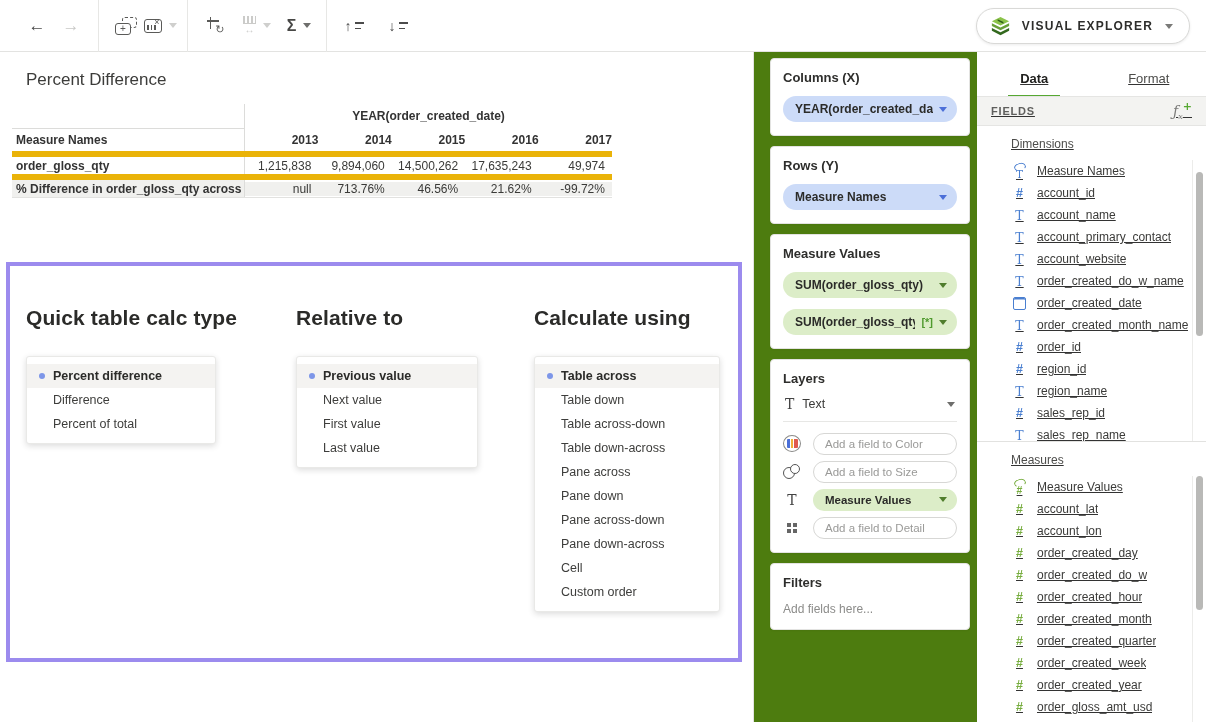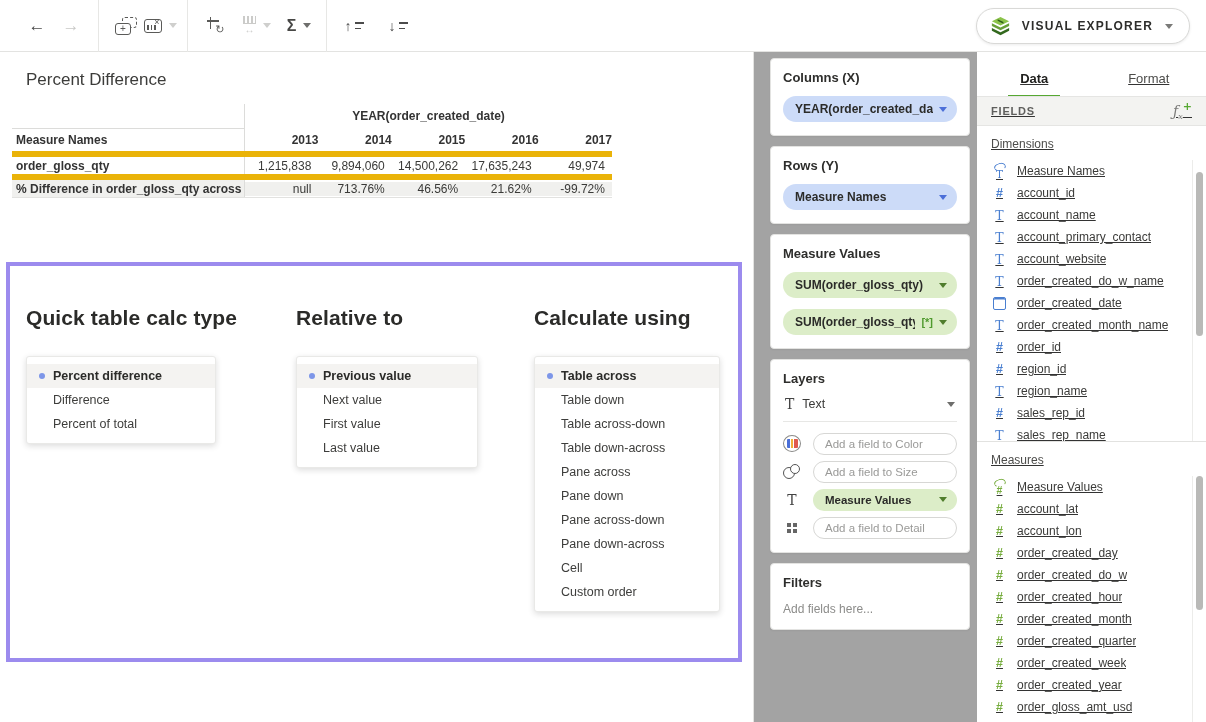--- a/index.html
+++ b/index.html
@@ -73,21 +73,21 @@
   .calc-card { margin-top:26px; background:#fff; border:1px solid #e9e9e7; border-radius:3px; box-shadow:0 2px 6px rgba(0,0,0,.14); padding:7px 0; }
   .c1 .calc-card { width:190px; } .c2 .calc-card { width:182px; } .c3 .calc-card { width:186px; }
   .calc-option { display:flex; align-items:center; height:24px; padding-left:12px; gap:8px; cursor:pointer; }
   .calc-option .dot { width:6px; height:6px; border-radius:50%; background:#7d96e8; visibility:hidden; flex:0 0 6px; }
   .calc-option .opt-label { font-size:12.5px; color:#3d3d3b; }
   .calc-option.selected { background:#f4f3f1; }
   .calc-option.selected .dot { visibility:visible; }
   .calc-option.selected .opt-label { font-weight:700; color:#2b2b29; }
 
   
-  .shelf-col { width:223px; background:#a3a3a3; padding:6px 7px 0 16px; display:flex; flex-direction:column; gap:10px; }
+  .shelf-col { width:223px; background:#4d7c0f; padding:6px 7px 0 16px; display:flex; flex-direction:column; gap:10px; }
   .card { background:#fff; border:1px solid #e3e3e1; border-radius:4px; box-shadow:0 1px 2px rgba(0,0,0,.05); padding:11px 12px 13px; }
   .card-title { font-size:13px; font-weight:700; color:#2e2e2c; }
   .pill { height:26px; border-radius:13px; display:flex; align-items:center; padding:0 10px 0 12px; margin-top:11px; cursor:pointer; }
   .pill .p-label { font-size:12px; font-weight:700; color:#2b2b29; flex:1; white-space:nowrap; overflow:hidden; }
   .pill.blue { background:#ccdbf8; }
   .pill.green { background:#dcedc8; }
   .pill .caret { width:0; height:0; border-left:4.5px solid transparent; border-right:4.5px solid transparent; border-top:5.5px solid #4c6fd8; margin-left:6px; }
   .pill.green .caret { border-top-color:#4f7d2c; }
   .pill .badge { font-size:11px; font-weight:700; color:#4f9a2e; margin-left:6px; }
 
@@ -120,21 +120,21 @@
   .tab { flex:1; text-align:center; font-size:13px; color:#4c4c4a; padding-bottom:10px; cursor:pointer; }
   .tab.active { color:#1f1f1d; font-weight:700; }
   .tab.active .tab-inner { border-bottom:3px solid #56a832; padding:0 12px 9px; }
   .fields-bar { height:30px; background:#f3f3f1; border-top:1px solid #e5e5e3; border-bottom:1px solid #e5e5e3;
     display:flex; align-items:center; justify-content:space-between; padding:0 14px; }
   .fields-bar .fb-label { font-size:11px; font-weight:700; letter-spacing:.8px; color:#5f5f5d; }
   .fx { font-size:14px; color:#7a7a78; font-style:italic; cursor:pointer; font-family:"DejaVu Serif", serif; }
   .fx sub { font-size:8px; }
   .fx sup { color:#56a832; font-style:normal; font-size:11px; font-weight:700; }
 
-  .fld-section { position:relative; padding-top:11px; overflow:hidden; }
+  .fld-section { position:relative; padding-top:11px; overflow:hidden;padding-left:20px; }
   .fld-section.dims { height:316px; border-bottom:1px solid #e2e2e0; }
   .fld-section.meas { flex:1; }
   .sec-label { font-size:12px; color:#4c4c4a; padding-left:14px; }
   .fld-list { margin-top:9px; }
   .fld-row { display:flex; align-items:center; gap:9px; height:22px; padding-left:14px; cursor:pointer; }
   .fld-label { font-size:12px; color:#3b3b39; white-space:nowrap; overflow:hidden; }
   .fld-icon { width:17px; height:17px; flex:0 0 17px; position:relative; display:flex; align-items:center; justify-content:center; }
   .dims .fld-icon { color:#4a7fd0; }
   .meas .fld-icon { color:#77ad3f; }
   .number-icon::before { content:"#"; font-size:12.5px; font-weight:600; color:currentColor; }

